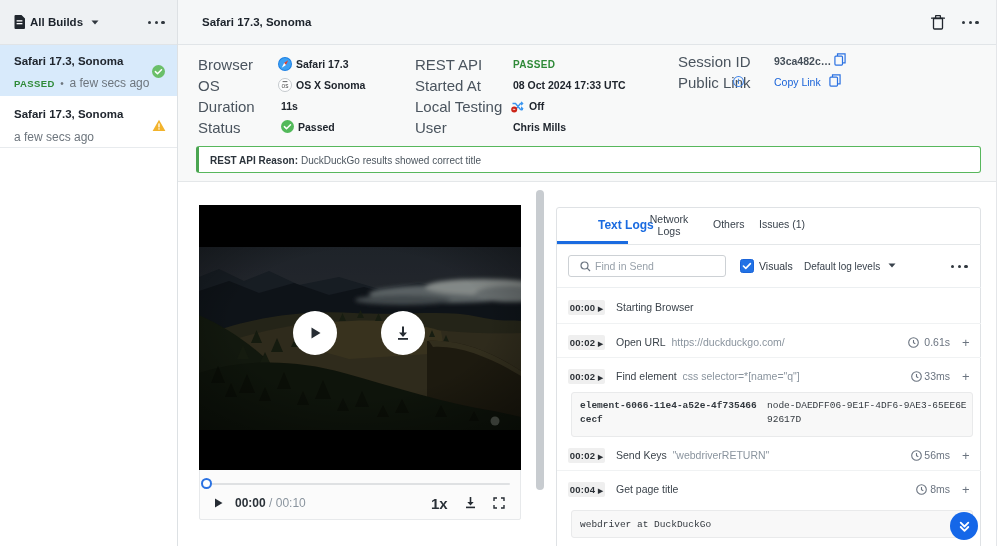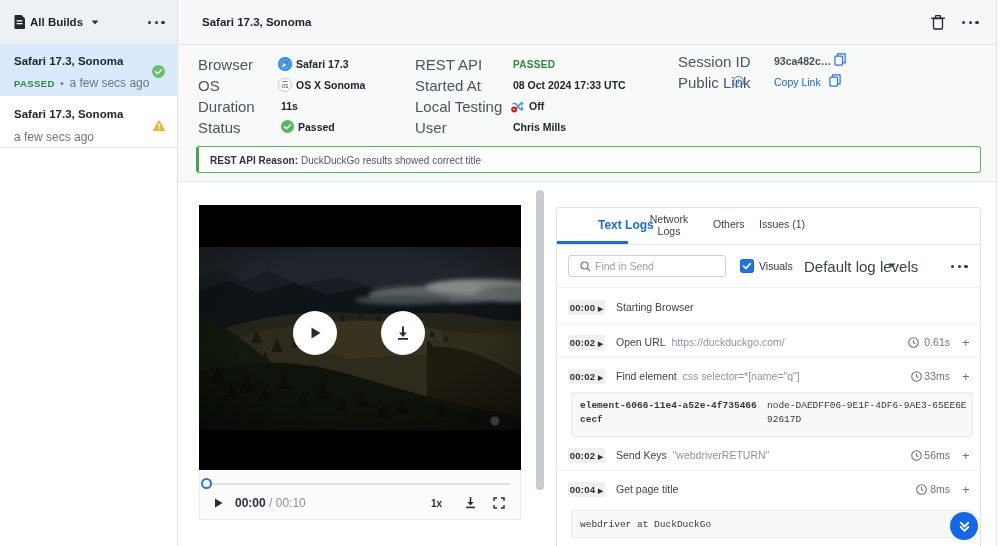--- a/index.html
+++ b/index.html
@@ -227,21 +227,21 @@
     </svg>
   </div>
 
 <div class="abs" style="left:206px;top:483px;width:304px;height:2px;background:#dfe1e3;border-radius:1px"></div>
 <div class="abs" style="left:201px;top:478px;width:11px;height:11px;border-radius:50%;background:#fff;border:2px solid #2b72e2"></div>
 
 <svg class="abs" style="left:214px;top:498px" width="9" height="10" viewBox="0 0 9 10">
     <path d="M1 0.5v9l7.5-4.5z" fill="#262c33"></path>
   </svg>
 <div class="t" style="left:235px;top:497px;font-size:12px;font-weight:bold;color:#2a3138">00:00<span style="font-weight:normal;color:#8a949e"> / 00:10</span></div>
-<div class="t" style="left:431px;top:497px;font-size:10px;font-weight:bold;color:#2a3138">1x</div>
+<div class="t" style="left:431px;top:497px;font-size:15px;font-weight:bold;color:#2a3138">1x</div>
 <svg class="abs" style="left:464px;top:496px" width="13" height="13" viewBox="0 0 13 13">
     <path d="M5.7 1h1.6v5h2.4L6.5 9.4 3.3 6h2.4z" fill="#262c33"></path>
     <rect x="2" y="10.6" width="9" height="1.6" fill="#262c33"></rect>
   </svg>
 <svg class="abs" style="left:493px;top:497px" width="12" height="12" viewBox="0 0 12 12">
     <g stroke="#262c33" stroke-width="1.4" fill="none">
       <path d="M1 4V1h3M8 1h3v3M11 8v3H8M4 11H1V8"></path>
     </g>
   </svg>
 <div id="scroll"></div>
@@ -258,21 +258,21 @@
 <svg class="abs" style="left:580px;top:261px" width="11" height="11" viewBox="0 0 11 11">
     <circle cx="4.5" cy="4.5" r="3.5" fill="none" stroke="#6b7480" stroke-width="1.2"></circle>
     <path d="M7.2 7.2L10 10" stroke="#6b7480" stroke-width="1.2"></path>
   </svg>
 <div class="t" style="left:595px;top:260px;font-size:10.5px;color:#98a1aa">Find in Send</div>
 <svg class="abs" style="left:740px;top:259px" width="14" height="14" viewBox="0 0 14 14">
     <rect x="0.5" y="0.5" width="13" height="13" rx="2" fill="#2172e5" stroke="#1a64d9"></rect>
     <path d="M3.4 7l2.4 2.4 4.6-4.8" stroke="#fff" stroke-width="1.6" fill="none" stroke-linecap="round" stroke-linejoin="round"></path>
   </svg>
 <div class="t" style="left:759px;top:260px;font-size:10.5px;color:#2f3740">Visuals</div>
-<div class="t" style="left:804px;top:260px;font-size:15px;color:#39424c">Default log levels</div>
+<div class="t" style="left:804px;top:260px;font-size:10px;color:#39424c">Default log levels</div>
 <svg class="abs" style="left:888px;top:263px" width="8" height="5" viewBox="0 0 8 5">
     <path fill="#39424c" d="M0.5 0.5h7L4 4.5z"></path>
   </svg>
 <div class="dots" style="left:951px;top:265px">
     <i></i>
     <i></i>
     <i></i>
   </div>
 <div id="toolline"></div>
 

